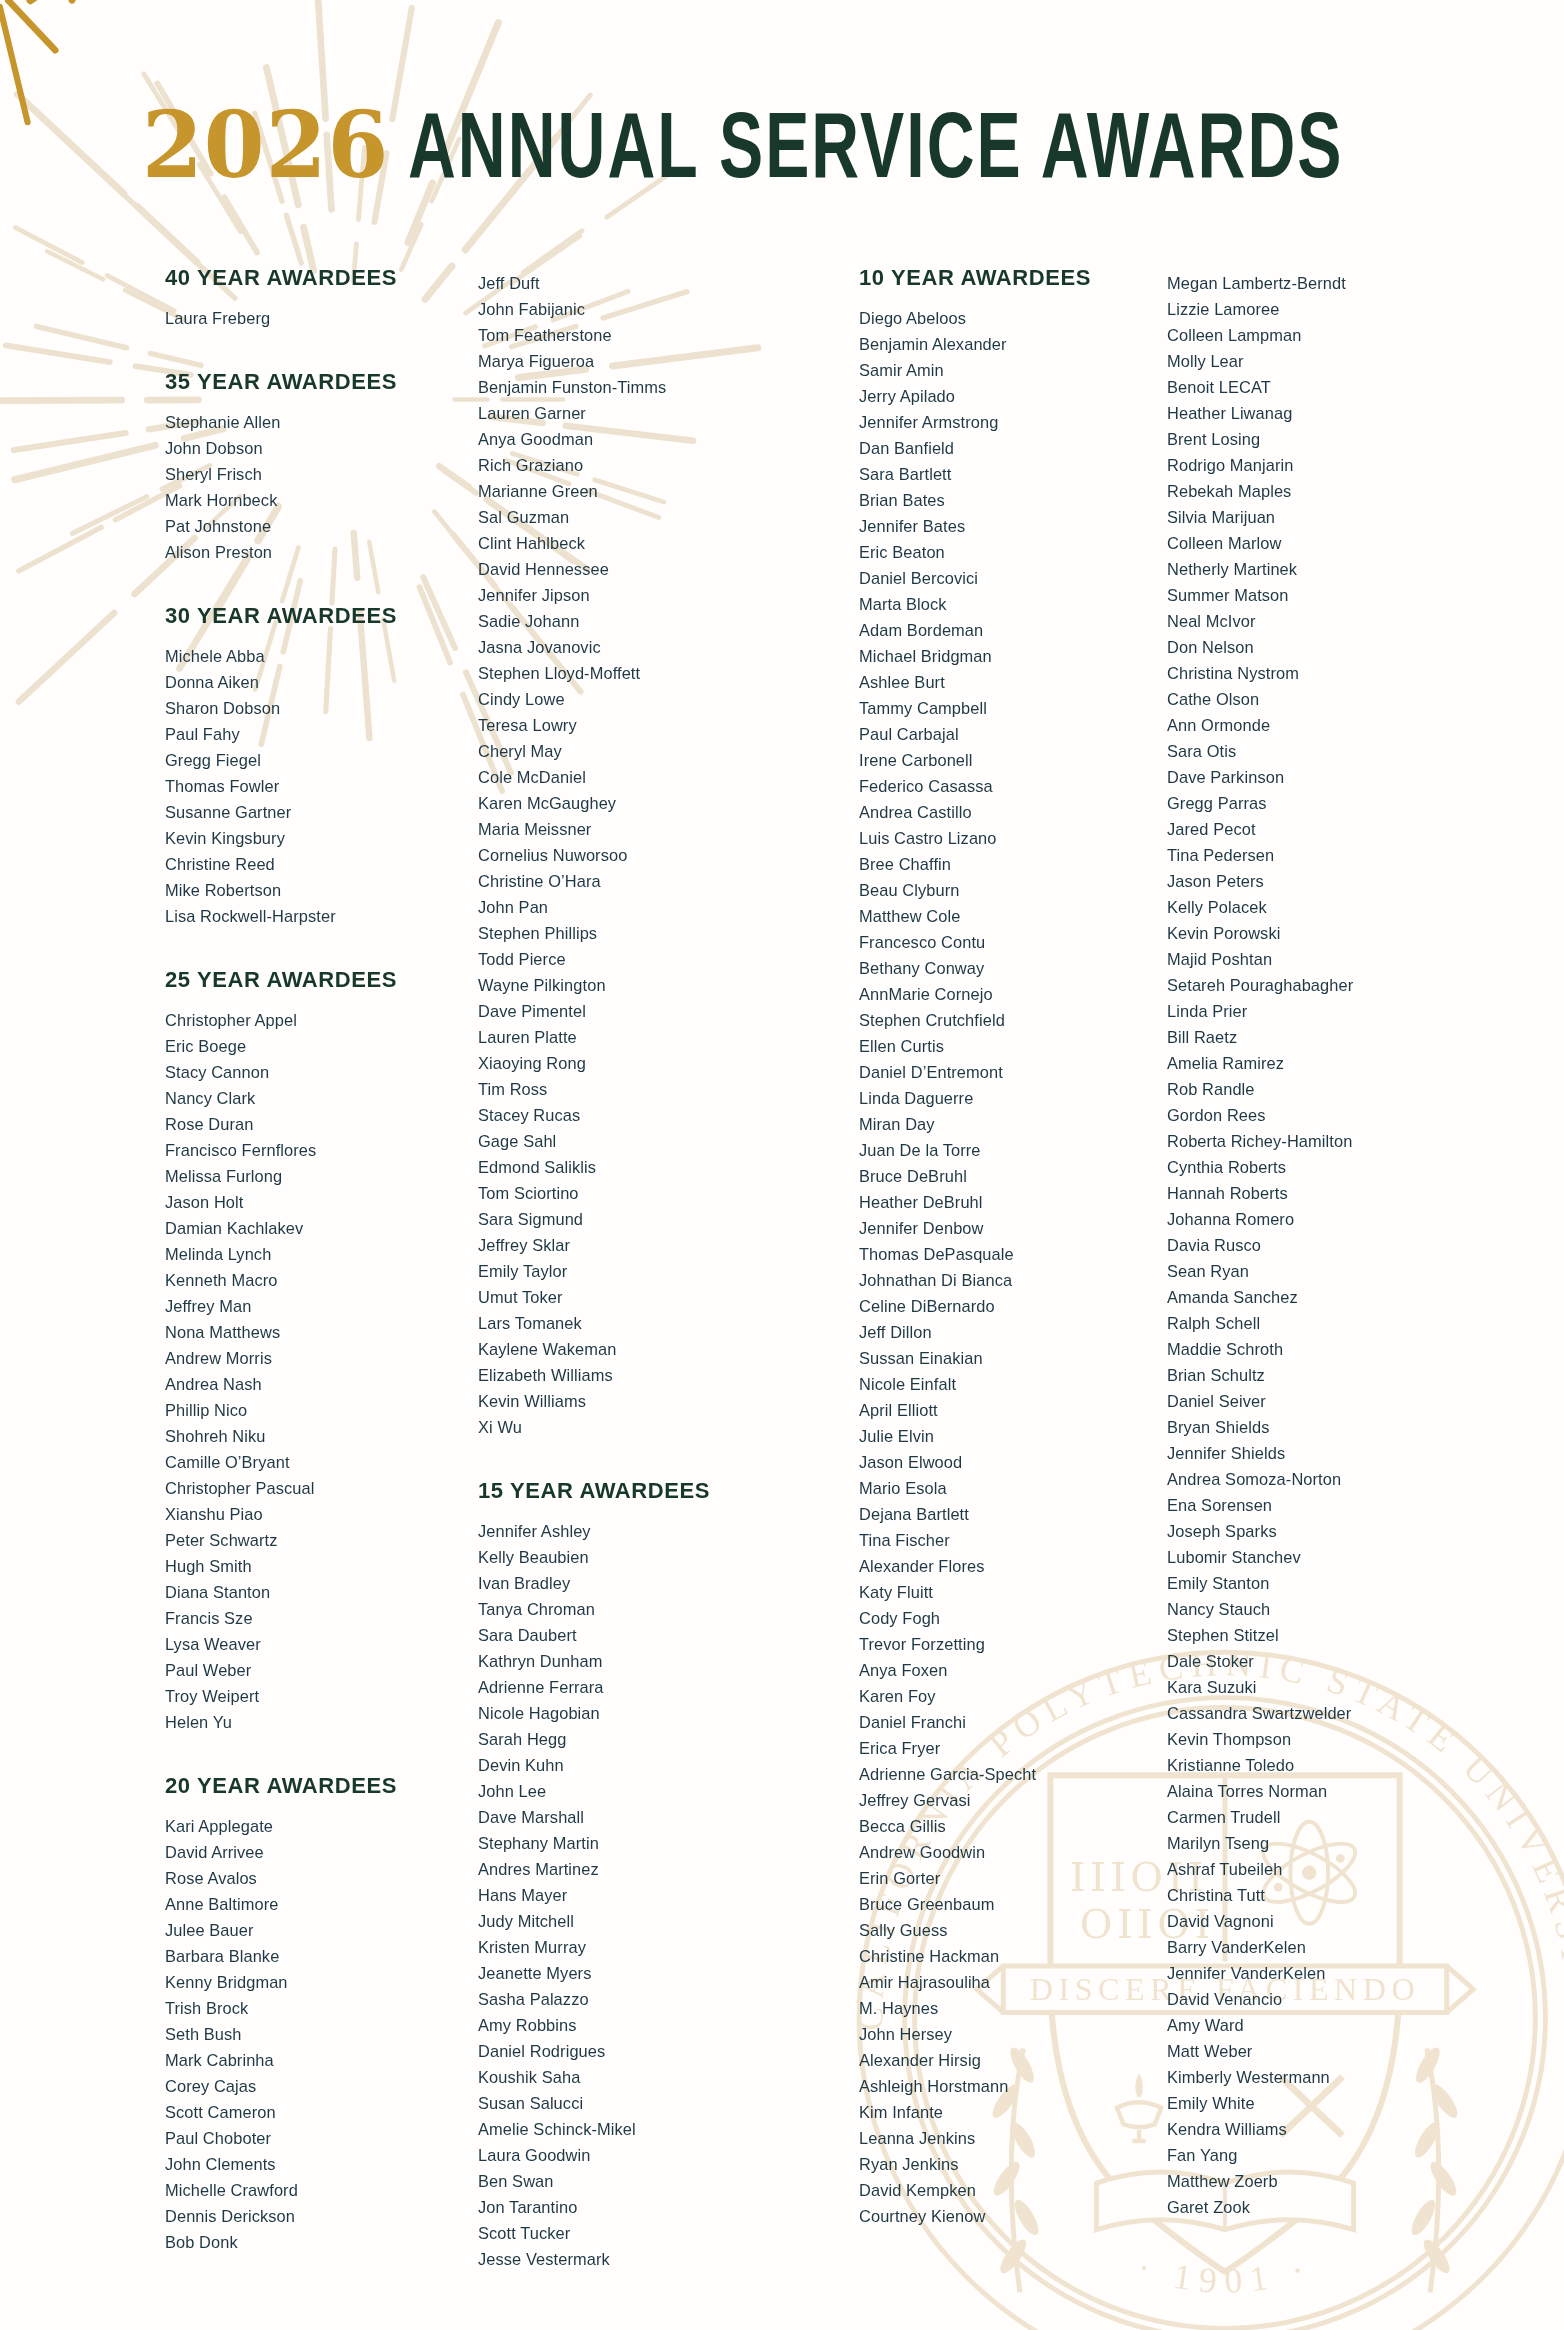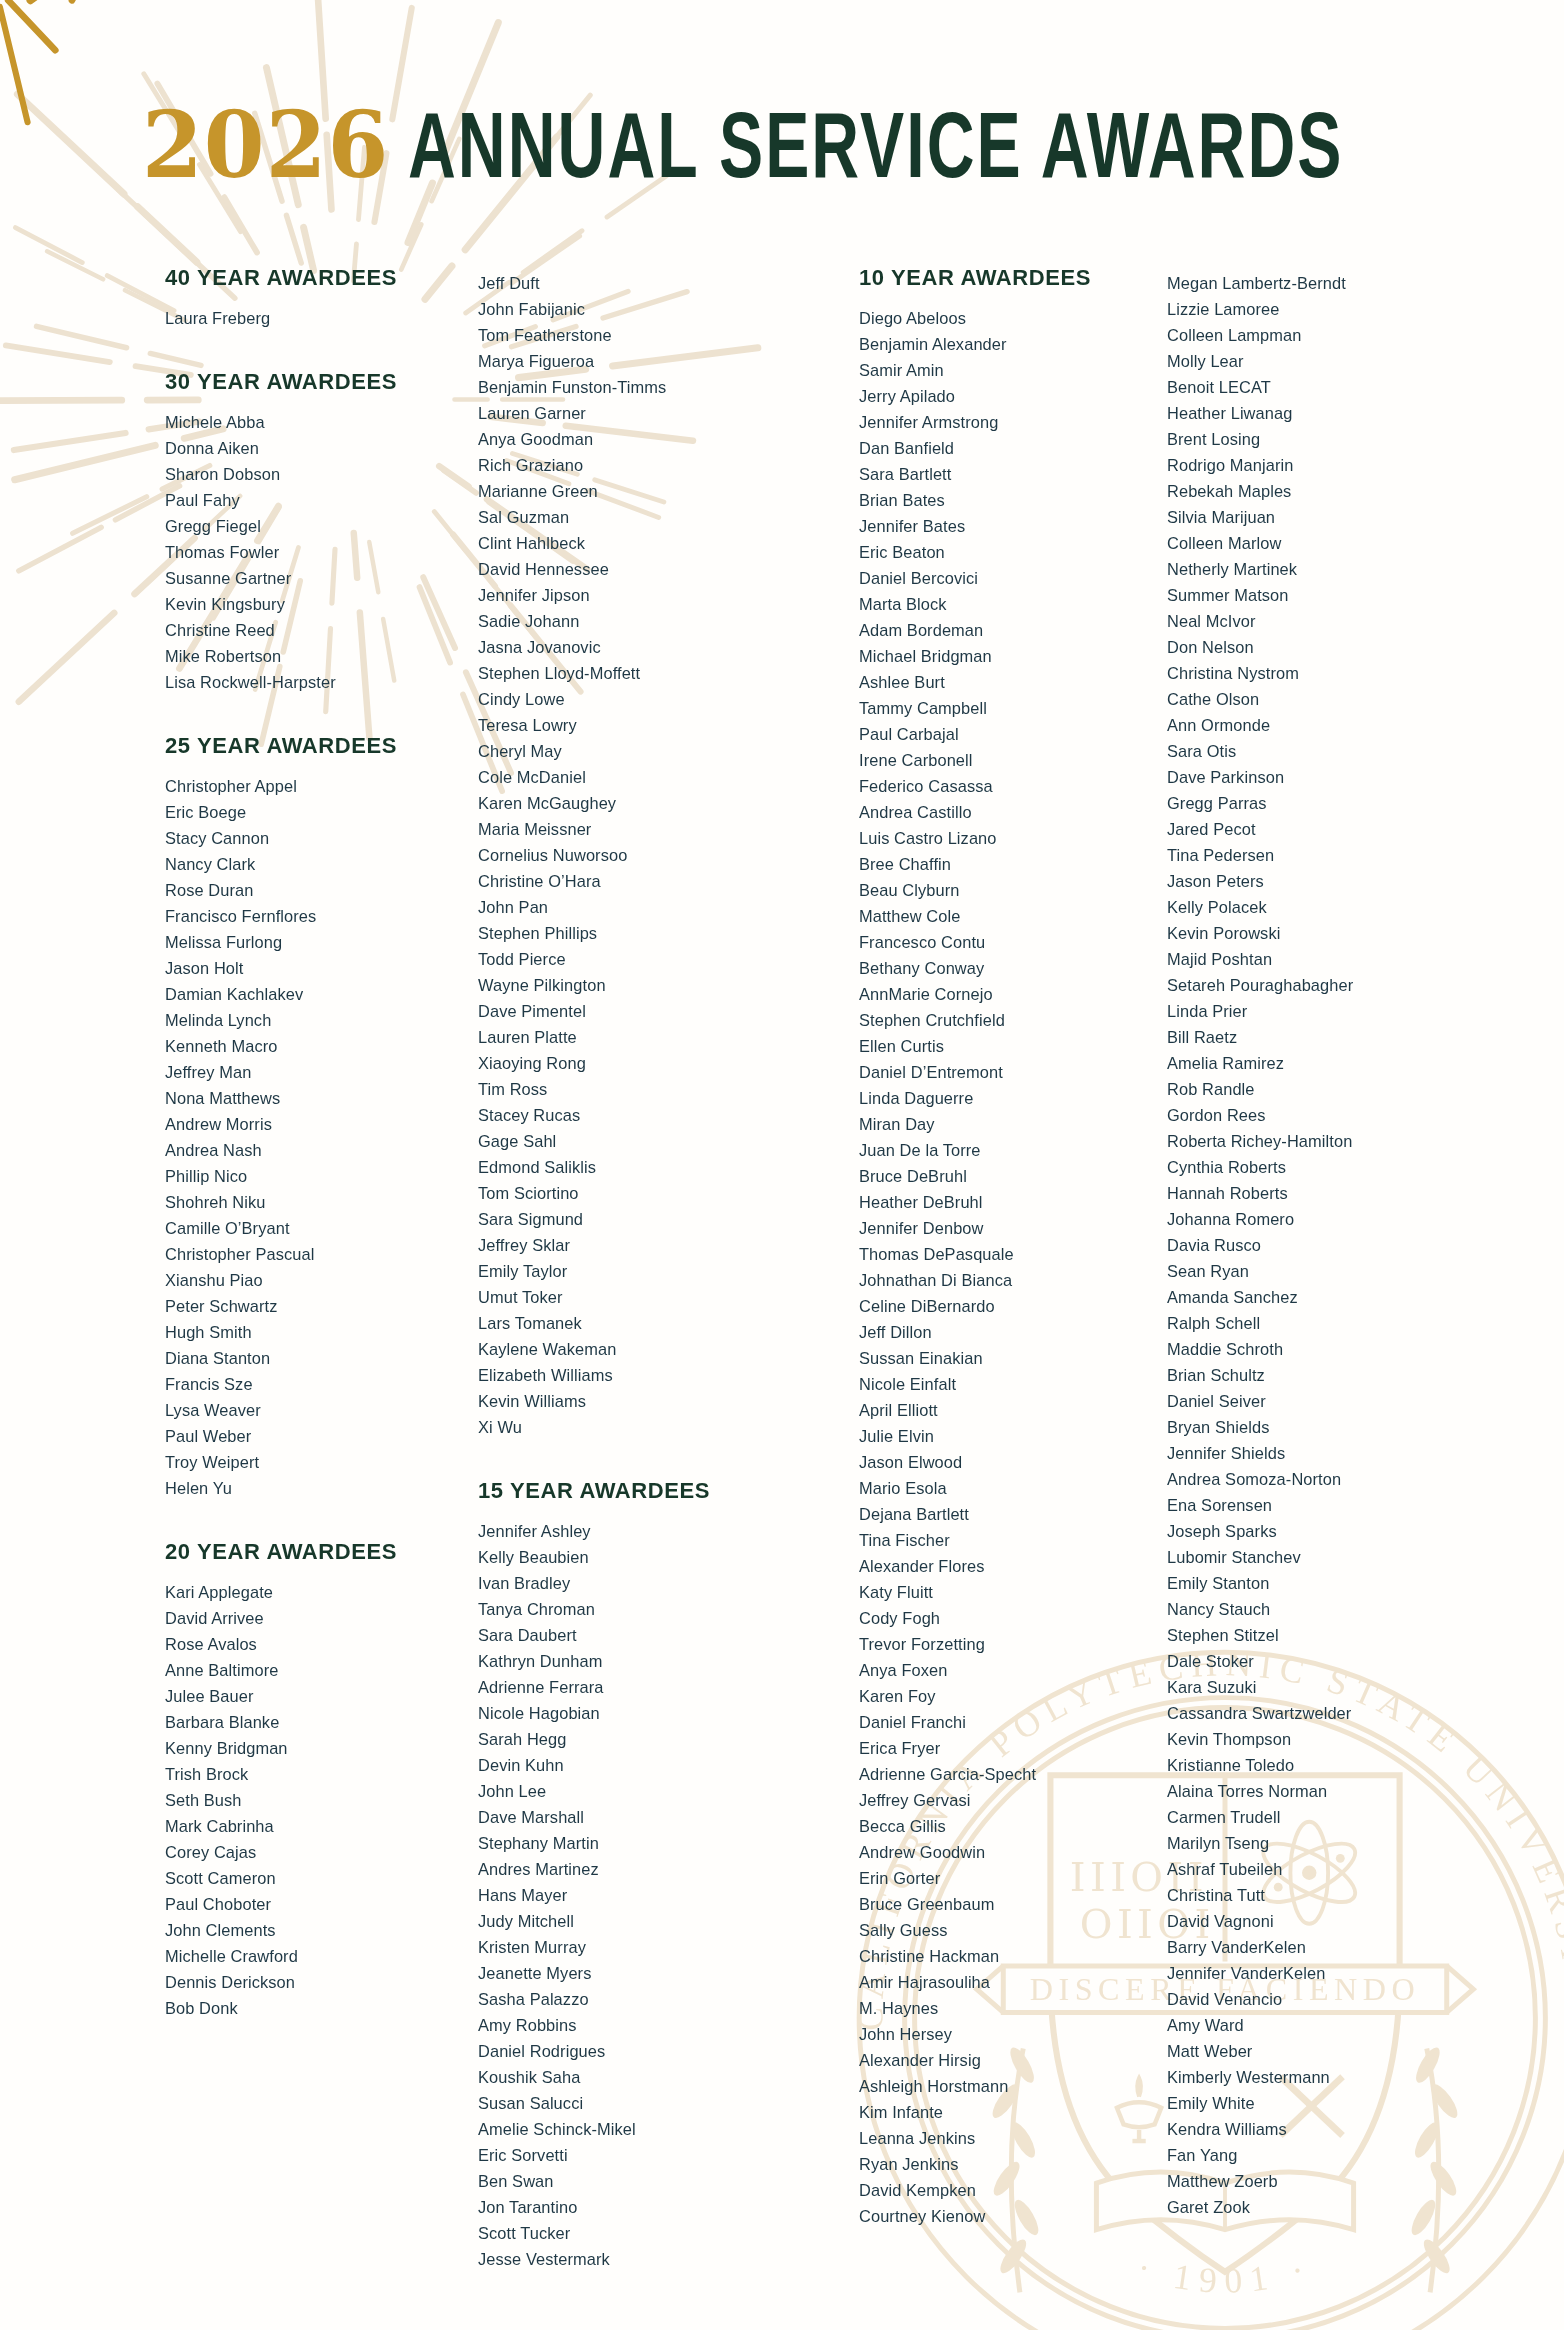--- a/index.html
+++ b/index.html
@@ -179,20 +179,29 @@
   <span class="title-year">2026</span><span class="title-main">ANNUAL SERVICE AWARDS</span>
 </h1>
 
 <div id="columns">
     <div class="col c1">
       <div class="section">
         <h3>40 YEAR AWARDEES</h3>
         <div class="name">Laura Freberg</div>
       </div>
       <div class="section">
+        <h3>35 YEAR AWARDEES</h3>
+        <div class="name">Stephanie Allen</div>
+        <div class="name">John Dobson</div>
+        <div class="name">Sheryl Frisch</div>
+        <div class="name">Mark Hornbeck</div>
+        <div class="name">Pat Johnstone</div>
+        <div class="name">Alison Preston</div>
+      </div>
+      <div class="section">
         <h3>30 YEAR AWARDEES</h3>
         <div class="name">Michele Abba</div>
         <div class="name">Donna Aiken</div>
         <div class="name">Sharon Dobson</div>
         <div class="name">Paul Fahy</div>
         <div class="name">Gregg Fiegel</div>
         <div class="name">Thomas Fowler</div>
         <div class="name">Susanne Gartner</div>
         <div class="name">Kevin Kingsbury</div>
         <div class="name">Christine Reed</div>
@@ -318,21 +327,21 @@
         <div class="name">Hans Mayer</div>
         <div class="name">Judy Mitchell</div>
         <div class="name">Kristen Murray</div>
         <div class="name">Jeanette Myers</div>
         <div class="name">Sasha Palazzo</div>
         <div class="name">Amy Robbins</div>
         <div class="name">Daniel Rodrigues</div>
         <div class="name">Koushik Saha</div>
         <div class="name">Susan Salucci</div>
         <div class="name">Amelie Schinck-Mikel</div>
-        <div class="name">Eric Sorvetti</div>
+        <div class="name">Laura Goodwin</div>
         <div class="name">Ben Swan</div>
         <div class="name">Jon Tarantino</div>
         <div class="name">Scott Tucker</div>
         <div class="name">Jesse Vestermark</div>
       </div>
     </div>
     <div class="col c3">
       <div class="section">
         <h3>10 YEAR AWARDEES</h3>
         <div class="name">Diego Abeloos</div>

